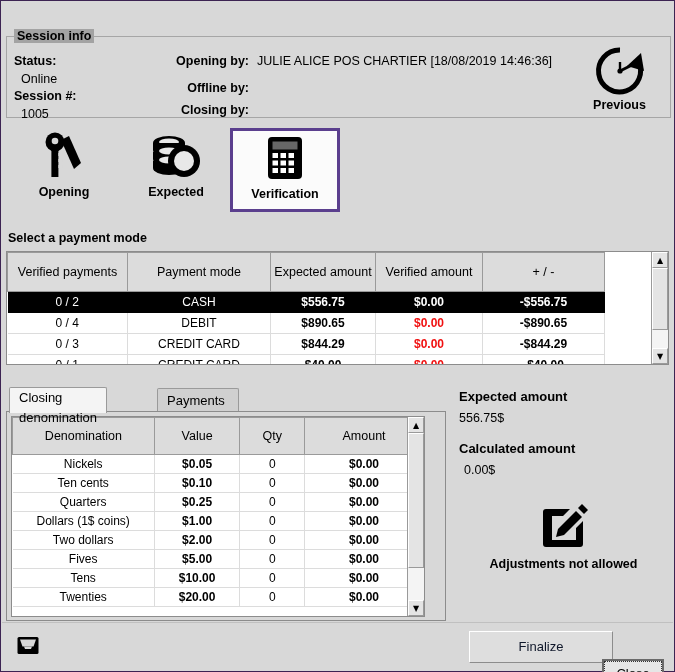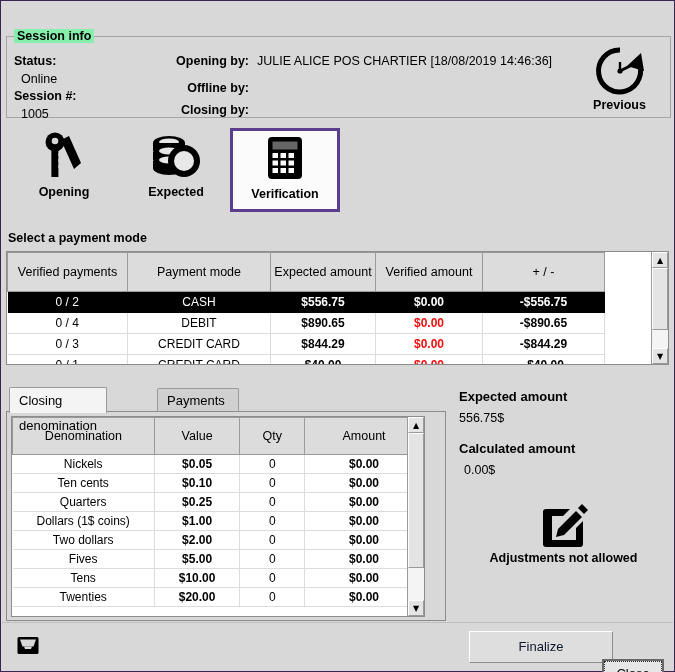--- a/index.html
+++ b/index.html
@@ -42,21 +42,21 @@
     font-family: "DejaVu Sans", sans-serif;
   }
   
   .groupbox {
     position: absolute;
     border: 1px solid #a6a6a6;
     background: #d8d8d8;
   }
   .groupbox > .legend {
     position: absolute; top: -8px; left: 7px;
-    background: #86efac;
+    background: #a3a3a3;
     padding: 0 3px;
     font-weight: bold;
     font-size: 12.5px;
   }
   #session-info {
     left: 5px; top: 35px; width: 663px; height: 80px;
   }
   .sess-label {
     position: absolute;
     font-weight: bold;
@@ -204,21 +204,21 @@
     background: #d0d0d0;
     padding: 0 9px;
     line-height: 23px;
     font-size: 13px;
     border-radius: 2px 2px 0 0;
   }
   .tab.active {
     background: #f4f4f4;
     height: 26px;
     top: -1px;
-    line-height: 25px;
+    line-height: 20px;
     z-index: 3;
   }
   #denom-panel {
     position: absolute; left: 5px; top: 410px;
     width: 440px; height: 210px;
     box-sizing: border-box;
     border: 1px solid #8c8c8c;
     background: #d8d8d8;
   }
   #denom-table-wrap {
@@ -242,20 +242,21 @@
     position: absolute;
     font-size: 12.5px;
   }
   #adjust-block {
     position: absolute; left: 455px; top: 500px;
     width: 215px; text-align: center;
   }
   #adjust-block .lbl {
     font-size: 12.5px;
     font-weight: bold;
+    margin-top: 6px;
   }
   
   .footer {
     position: absolute; left: 1px; bottom: 0;
     width: 671px; height: 48px;
     background: #d8d8d8;
     border-top: 1px solid #c0c0c0;
   }
   #tray-footer-icon {
     position: absolute; left: 12px; top: 10px;

